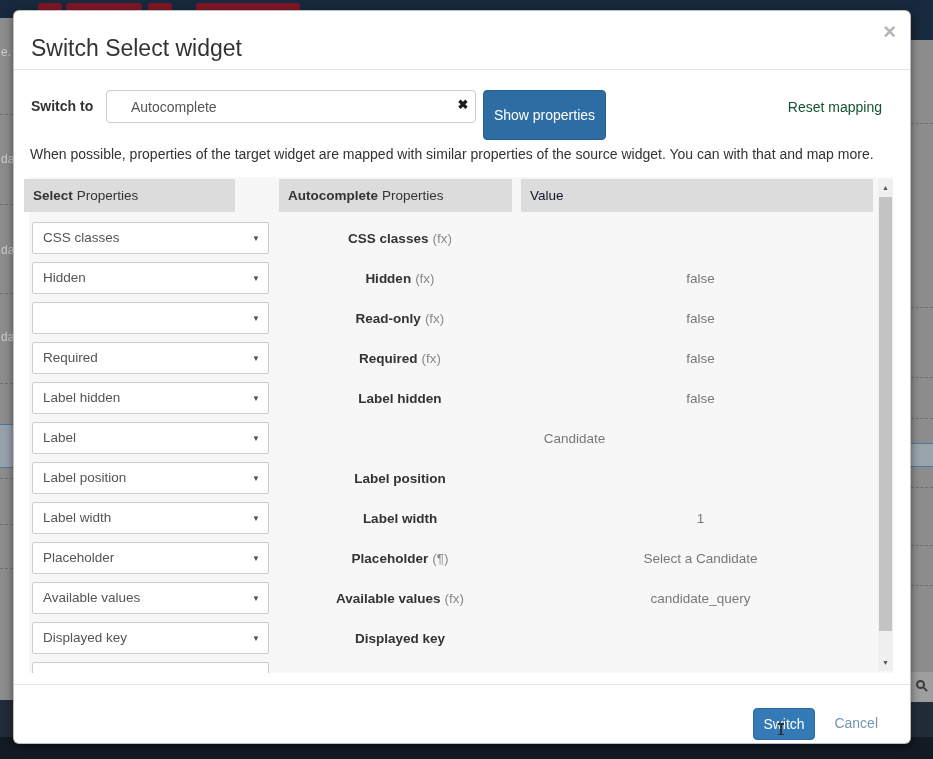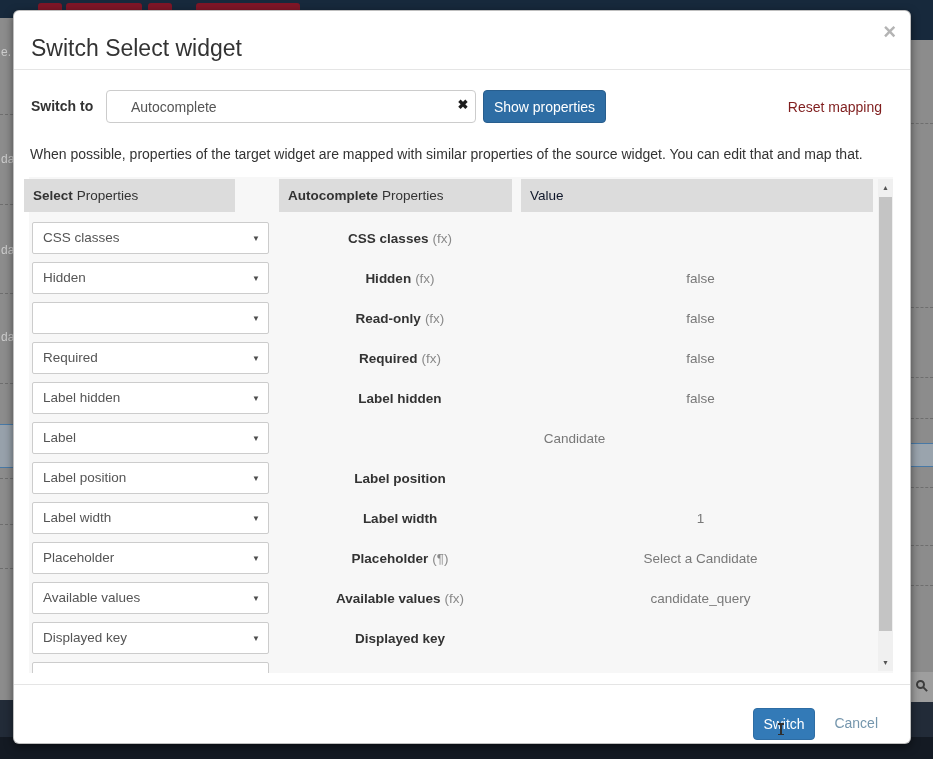--- a/index.html
+++ b/index.html
@@ -41,24 +41,24 @@
              color:#b4b4b4; cursor:pointer; line-height:22px; }
   .m-head-divider { position:absolute; left:0; top:58px; width:100%; border-top:1px solid #e5e5e5; }
 
   .switch-label { position:absolute; left:17px; top:87px; font-size:14px; font-weight:bold; color:#333; }
   .switch-input { position:absolute; left:92px; top:79px; width:370px; height:33px;
                   border:1px solid #ccc; border-radius:4px; padding:0 30px 0 24px;
                   font-family:"Liberation Sans", sans-serif; font-size:14px; color:#555;
                   background:#fff; outline:none; }
   .clear-x { position:absolute; left:440px; top:86px; width:18px; font-size:13px; font-weight:900;
              color:#1c1c1c; text-align:center; cursor:pointer; }
-  .show-props { position:absolute; left:469px; top:79px; width:123px; height:33px;
+  .show-props { position:absolute; left:469px; top:79px; width:123px; height:50px;
                 background:#2e6da4; border:1px solid #285e8e; border-radius:4px;
                 color:#fff; font-size:14px; cursor:pointer; font-family:"Liberation Sans", sans-serif; }
-  .reset-map { position:absolute; right:28px; top:88px; font-size:14px; color:#7f1d1d;
+  .reset-map { position:absolute; right:28px; top:88px; font-size:14px; color:#14532d;
                text-decoration:none; cursor:pointer; }
   .descr { position:absolute; left:16px; top:135px; width:868px; font-size:14px; color:#333; }
 
   .table-bg { position:absolute; left:15px; top:166px; width:864px; height:496px; background:#f7f7f7; }
   .th { position:absolute; top:168px; height:33px; background:#dcdcdc; line-height:33px;
         padding-left:9px; font-size:13.5px; color:#333; white-space:nowrap; overflow:hidden; }
   .th b { font-weight:bold; }
   .th span { margin-left:4px; font-weight:normal; }
   .th-1 { left:10px;  width:211px; }
   .th-2 { left:265px; width:233px; }
@@ -147,21 +147,21 @@
   <div class="m-title">Switch Select widget</div>
   <span class="m-close">×</span>
   <div class="m-head-divider"></div>
 
   <span class="switch-label">Switch to</span>
   <input class="switch-input" type="text" value="Autocomplete" style="">
   <span class="clear-x">✖</span>
   <button class="show-props">Show properties</button>
   <a class="reset-map">Reset mapping</a>
 
-  <div class="descr">When possible, properties of the target widget are mapped with similar properties of the source widget. You can edit that and map that.</div>
+  <div class="descr">When possible, properties of the target widget are mapped with similar properties of the source widget. You can with that and map more.</div>
 
   <div class="table-bg"></div>
 
   <div class="th th-1">
     <b>Select</b><span>Properties</span>
   </div>
   <div class="th th-2">
     <b>Autocomplete</b><span>Properties</span>
   </div>
   <div class="th th-3">

